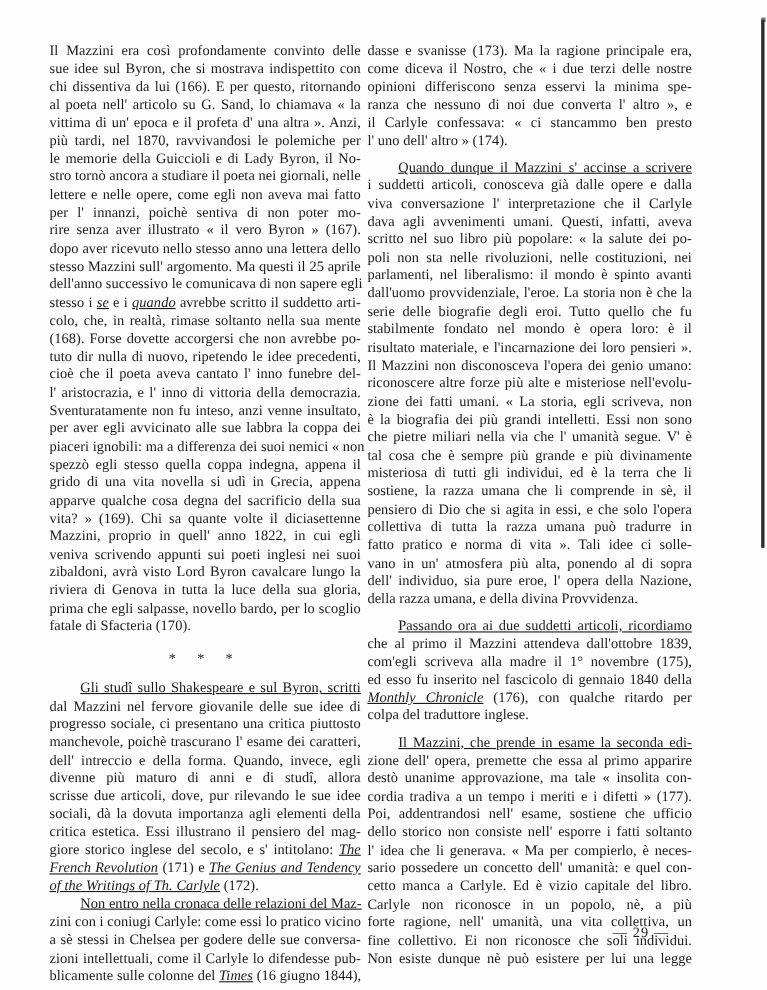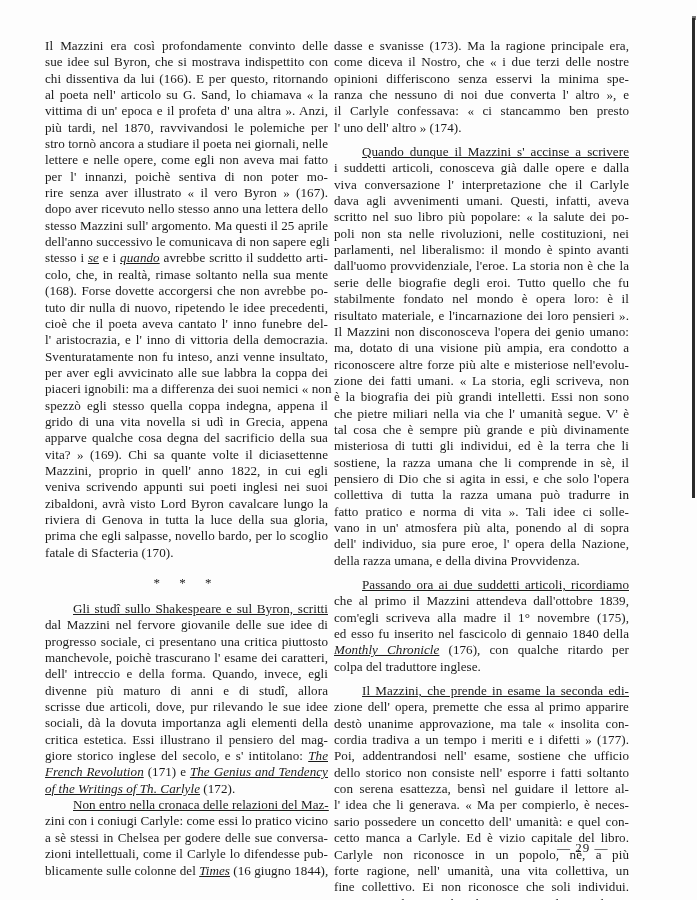--- a/index.html
+++ b/index.html
@@ -28,20 +28,21 @@
   <div class="edge"></div>
 
   <div class="col left">
     <div>
         <span class="line">Il Mazzini era così profondamente convinto delle</span>
         <span class="line">sue idee sul Byron, che si mostrava indispettito con</span>
         <span class="line">chi dissentiva da lui (166). E per questo, ritornando</span>
         <span class="line">al poeta nell' articolo su G. Sand, lo chiamava « la</span>
         <span class="line">vittima di un' epoca e il profeta d' una altra ». Anzi,</span>
         <span class="line">più tardi, nel 1870, ravvivandosi le polemiche per</span>
+        <span class="line">le memorie della Guiccioli e di Lady Byron, il No-</span>
         <span class="line">stro tornò ancora a studiare il poeta nei giornali, nelle</span>
         <span class="line">lettere e nelle opere, come egli non aveva mai fatto</span>
         <span class="line">per l' innanzi, poichè sentiva di non poter mo-</span>
         <span class="line">rire senza aver illustrato « il vero Byron » (167).</span>
         <span class="line">dopo aver ricevuto nello stesso anno una lettera dello</span>
         <span class="line">stesso Mazzini sull' argomento. Ma questi il 25 aprile</span>
         <span class="line">dell'anno successivo le comunicava di non sapere egli</span>
         <span class="line">stesso i <i>se</i> e i <i>quando</i> avrebbe scritto il suddetto arti-</span>
         <span class="line">colo, che, in realtà, rimase soltanto nella sua mente</span>
         <span class="line">(168). Forse dovette accorgersi che non avrebbe po-</span>
@@ -102,21 +103,20 @@
         <span class="line">viva conversazione l' interpretazione che il Carlyle</span>
         <span class="line">dava agli avvenimenti umani. Questi, infatti, aveva</span>
         <span class="line">scritto nel suo libro più popolare: « la salute dei po-</span>
         <span class="line">poli non sta nelle rivoluzioni, nelle costituzioni, nei</span>
         <span class="line">parlamenti, nel liberalismo: il mondo è spinto avanti</span>
         <span class="line">dall'uomo provvidenziale, l'eroe. La storia non è che la</span>
         <span class="line">serie delle biografie degli eroi. Tutto quello che fu</span>
         <span class="line">stabilmente fondato nel mondo è opera loro: è il</span>
         <span class="line">risultato materiale, e l'incarnazione dei loro pensieri ».</span>
         <span class="line">Il Mazzini non disconosceva l'opera dei genio umano:</span>
-        <span class="line">ma, dotato di una visione più ampia, era condotto a</span>
         <span class="line">riconoscere altre forze più alte e misteriose nell'evolu-</span>
         <span class="line">zione dei fatti umani. « La storia, egli scriveva, non</span>
         <span class="line">è la biografia dei più grandi intelletti. Essi non sono</span>
         <span class="line">che pietre miliari nella via che l' umanità segue. V' è</span>
         <span class="line">tal cosa che è sempre più grande e più divinamente</span>
         <span class="line">misteriosa di tutti gli individui, ed è la terra che li</span>
         <span class="line">sostiene, la razza umana che li comprende in sè, il</span>
         <span class="line">pensiero di Dio che si agita in essi, e che solo l'opera</span>
         <span class="line">collettiva di tutta la razza umana può tradurre in</span>
         <span class="line">fatto pratico e norma di vita ». Tali idee ci solle-</span>
@@ -134,21 +134,20 @@
         <span class="line last">colpa del traduttore inglese.</span>
       </div>
     <span class="gap"></span>
     <div>
         <span class="line indent">Il Mazzini, che prende in esame la seconda edi-</span>
         <span class="line">zione dell' opera, premette che essa al primo apparire</span>
         <span class="line">destò unanime approvazione, ma tale « insolita con-</span>
         <span class="line">cordia tradiva a un tempo i meriti e i difetti » (177).</span>
         <span class="line">Poi, addentrandosi nell' esame, sostiene che ufficio</span>
         <span class="line">dello storico non consiste nell' esporre i fatti soltanto</span>
-        <span class="line">con serena esattezza, bensì nel guidare il lettore al-</span>
         <span class="line">l' idea che li generava. « Ma per compierlo, è neces-</span>
         <span class="line">sario possedere un concetto dell' umanità: e quel con-</span>
         <span class="line">cetto manca a Carlyle. Ed è vizio capitale del libro.</span>
         <span class="line">Carlyle non riconosce in un popolo, nè, a più</span>
         <span class="line">forte ragione, nell' umanità, una vita collettiva, un</span>
         <span class="line">fine collettivo. Ei non riconosce che soli individui.</span>
         <span class="line">Non esiste dunque nè può esistere per lui una legge</span>
       </div>
   </div>
 

